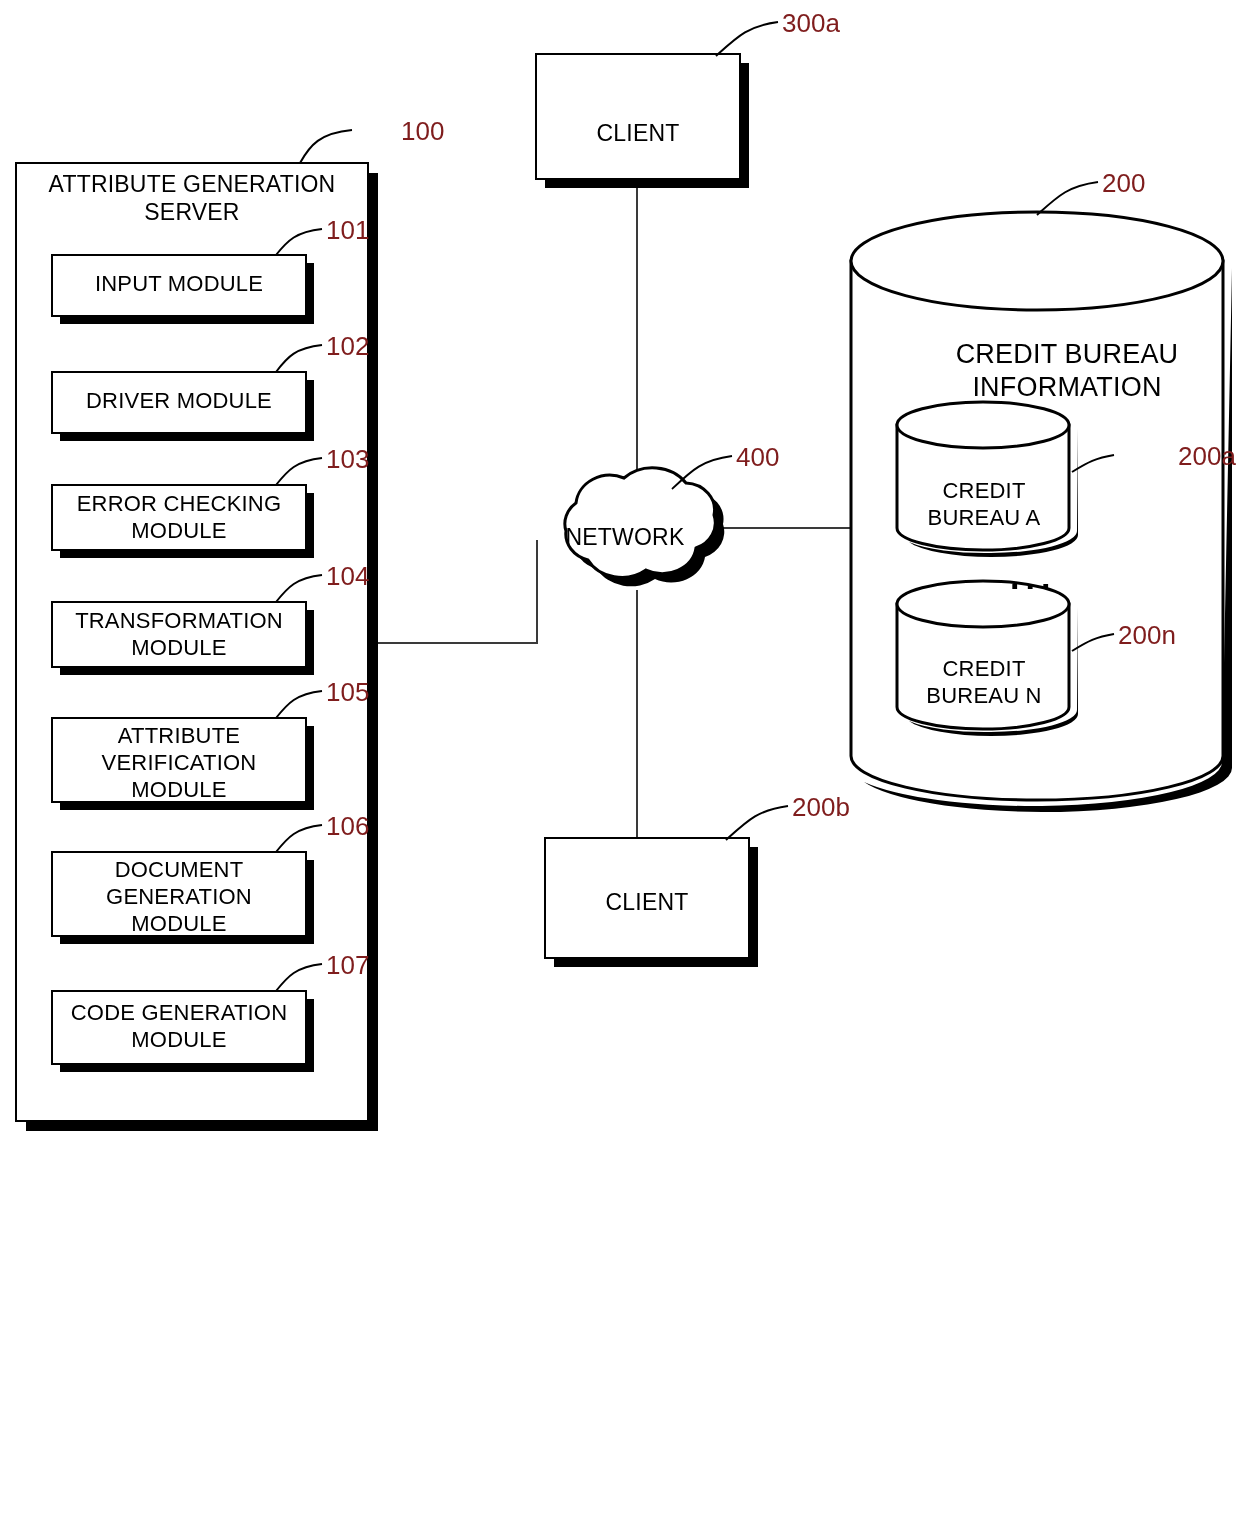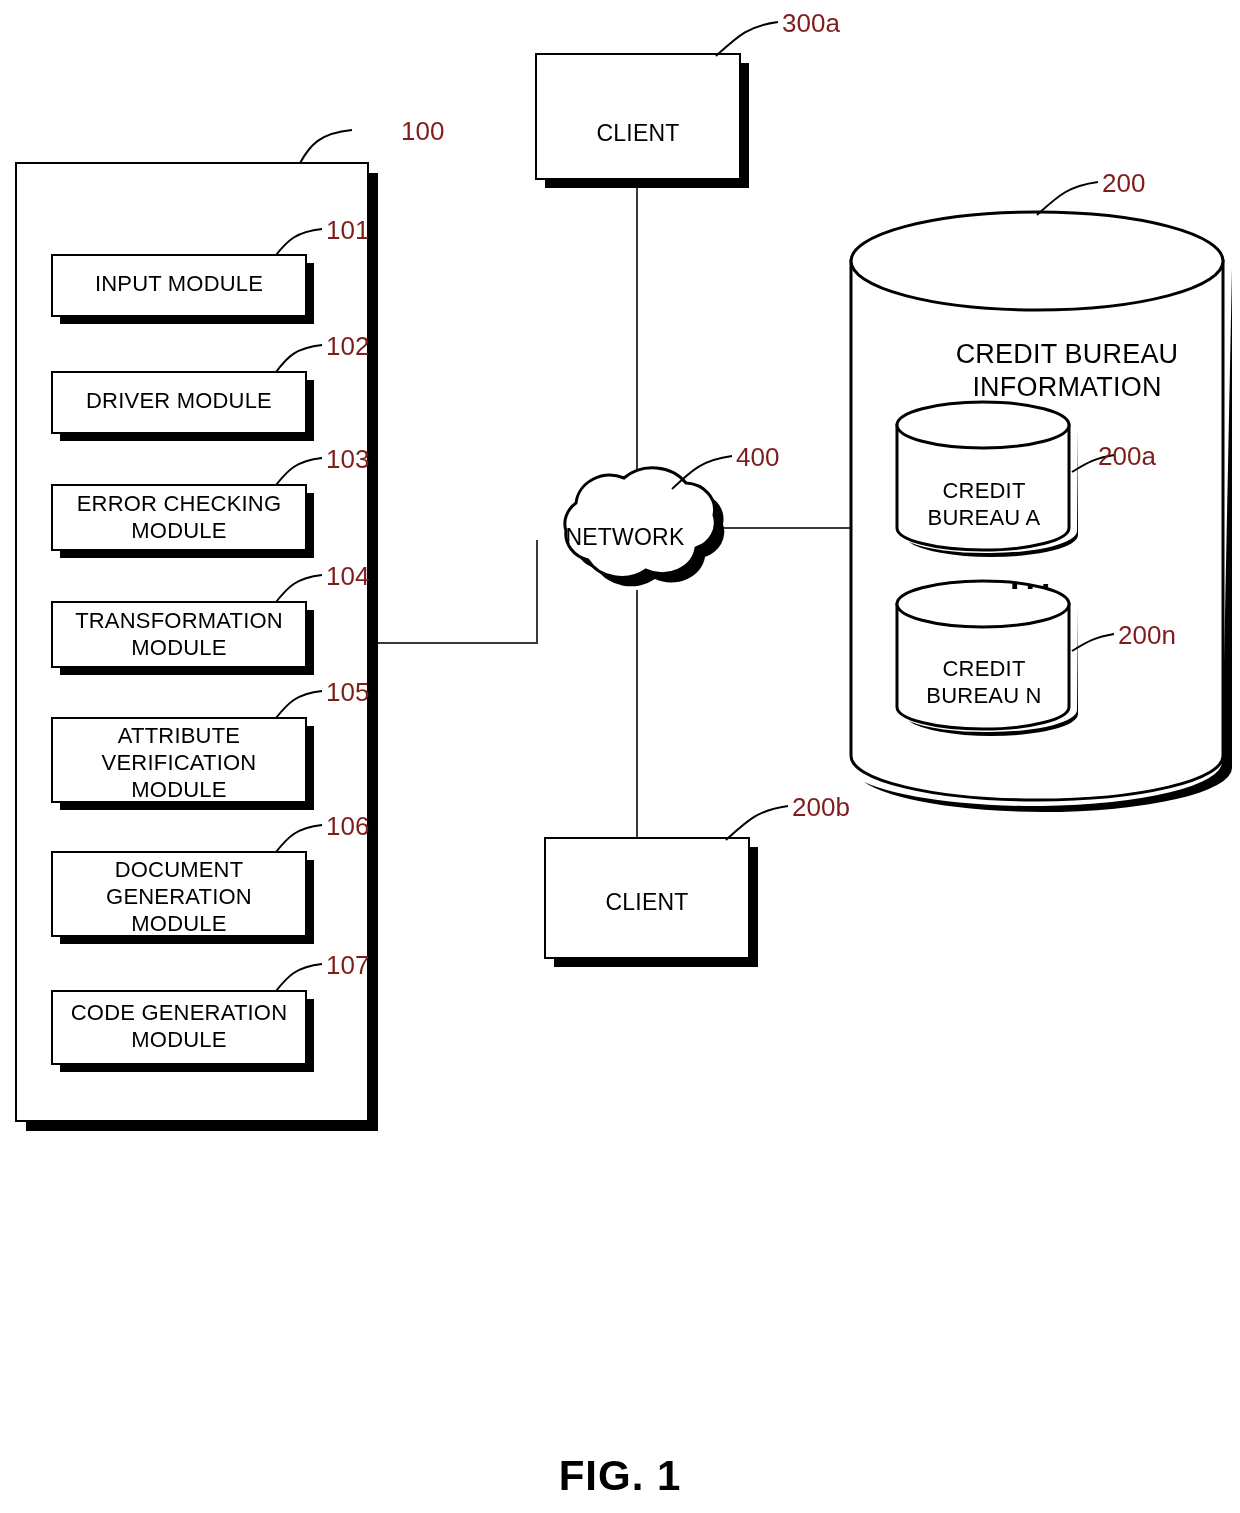--- a/index.html
+++ b/index.html
@@ -242,20 +242,22 @@
       <path d="M276,991 C288,976 296,967 322,964"></path>
       <path d="M716,56 C738,36 748,26 778,22"></path>
       <path d="M726,840 C748,820 758,810 788,806"></path>
       <path d="M672,489 C692,470 702,460 732,456"></path>
       <path d="M1037,215 C1058,196 1068,186 1098,182"></path>
       <path d="M1072,472 C1088,462 1096,458 1114,455"></path>
       <path d="M1072,651 C1088,641 1096,637 1114,634"></path>
     </g>
   </svg>
 
+  <div class="txt server-title">ATTRIBUTE GENERATION
+SERVER</div>
 
   <div class="txt module-label" style="top:271px;">INPUT MODULE</div>
   <div class="txt module-label" style="top:388px;">DRIVER MODULE</div>
   <div class="txt module-label" style="top:491px;">ERROR CHECKING
 MODULE</div>
   <div class="txt module-label" style="top:608px;">TRANSFORMATION
 MODULE</div>
   <div class="txt module-label" style="top:723px;">ATTRIBUTE
 VERIFICATION
 MODULE</div>
@@ -285,18 +287,17 @@
   <div class="refnum" style="left:326px; top:563px;">104</div>
   <div class="refnum" style="left:326px; top:679px;">105</div>
   <div class="refnum" style="left:326px; top:813px;">106</div>
   <div class="refnum" style="left:326px; top:952px;">107</div>
 
   <div class="refnum" style="left:782px; top:10px;">300a</div>
   <div class="refnum" style="left:792px; top:794px;">200b</div>
   <div class="refnum" style="left:736px; top:444px;">400</div>
 
   <div class="refnum" style="left:1102px; top:170px;">200</div>
-  <div class="refnum" style="left:1098px; top:443px;">200a</div>
+  <div class="refnum" style="left:1178px; top:443px;">200a</div>
   <div class="refnum" style="left:1118px; top:622px;">200n</div>
 
-  <div class="fig-caption">FIG. 1</div>
 
 </div>
 
 </body></html>

